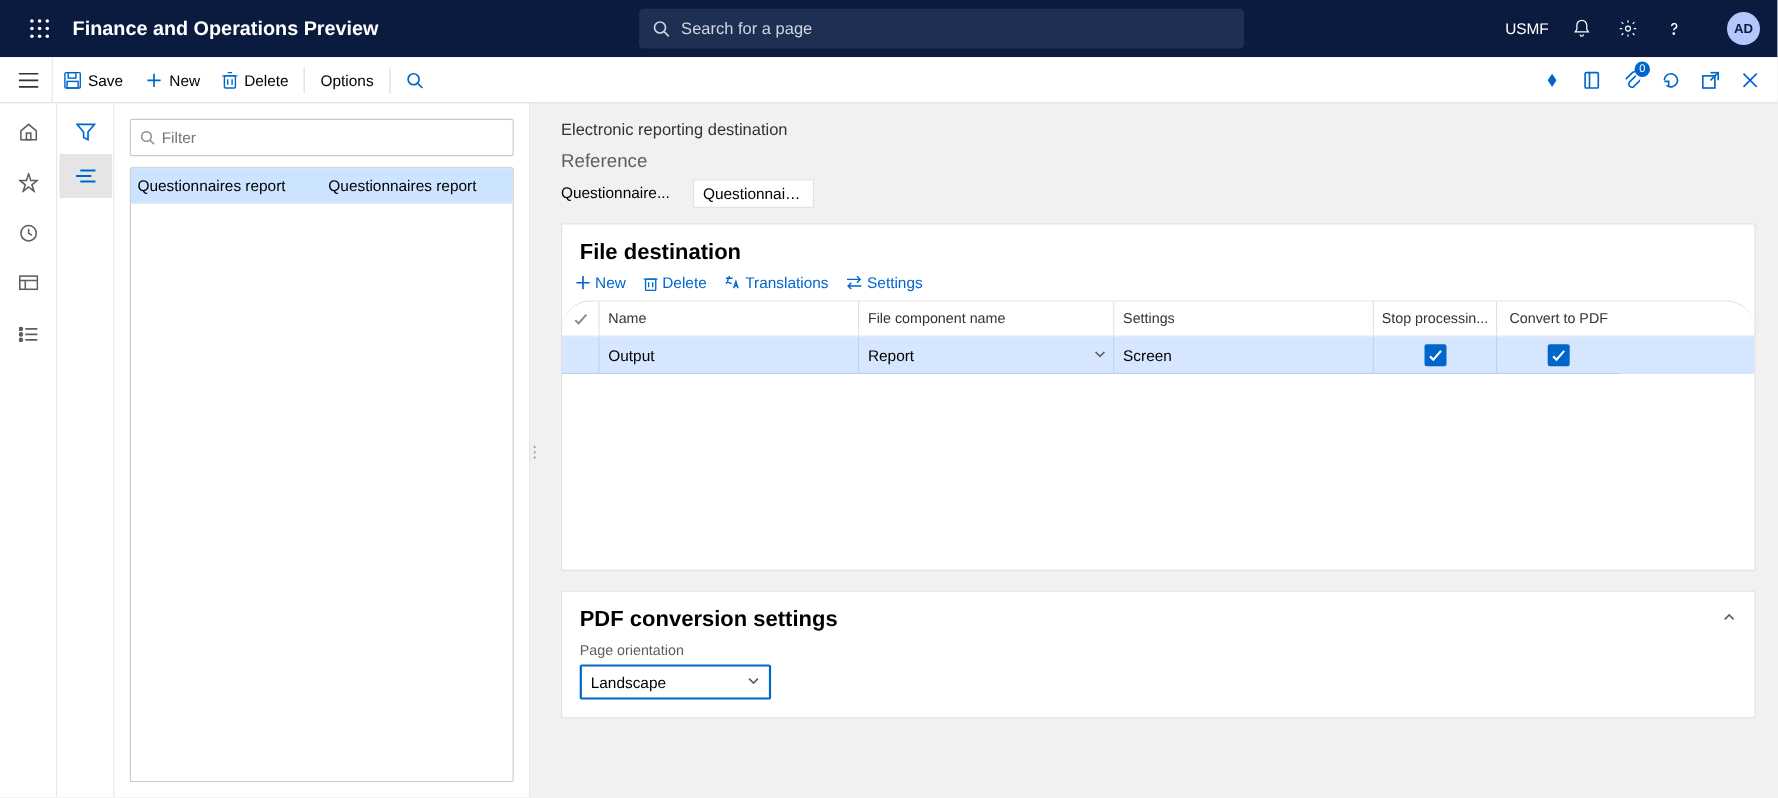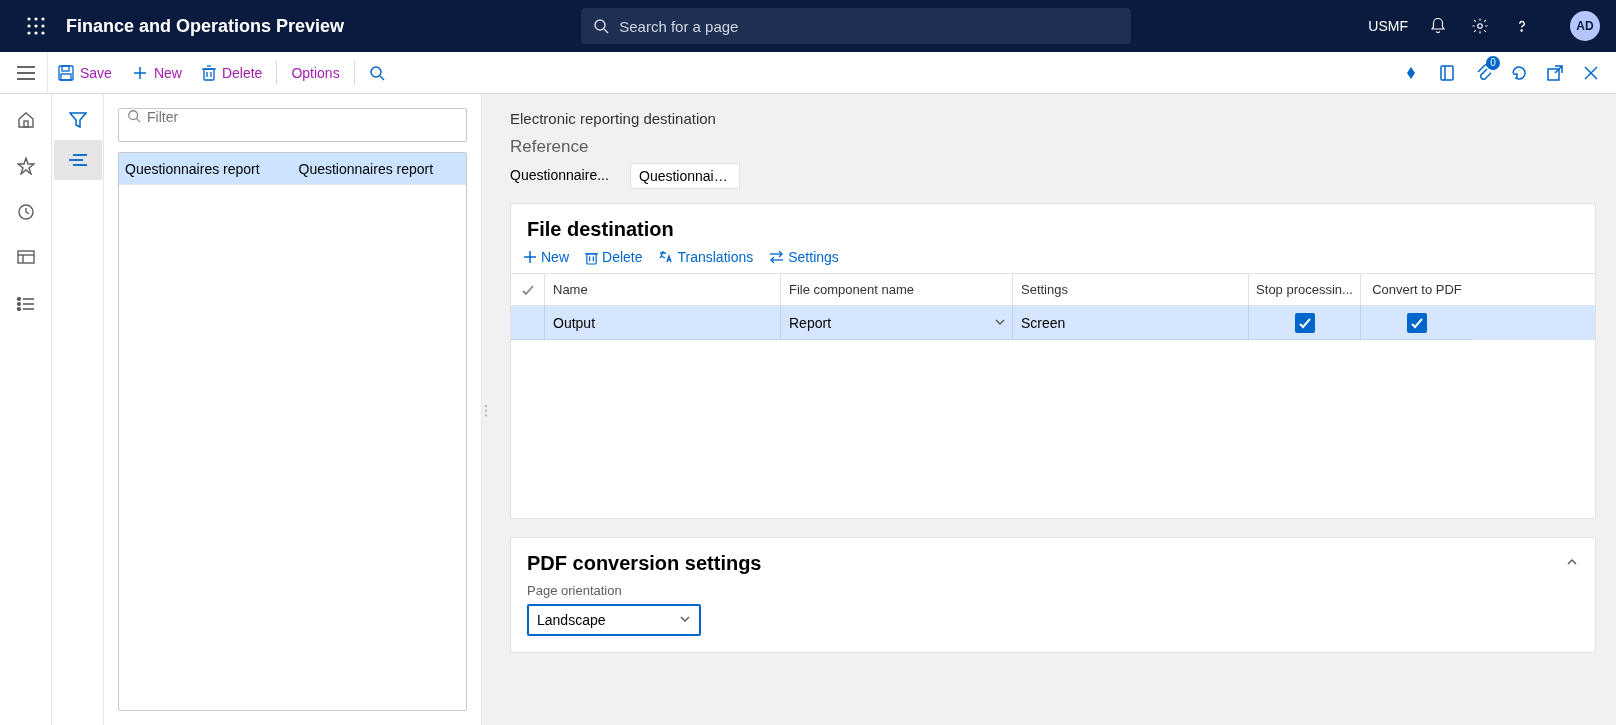--- a/index.html
+++ b/index.html
@@ -13,38 +13,38 @@
 .topnav .search svg { margin-right: 10px; }
 .topnav .right { display: flex; align-items: center; gap: 18px; margin-right: 6px; }
 .topnav .right .company { font-size: 14px; }
 .topnav .right .iconbtn { width: 24px; height: 24px; display:flex; align-items:center; justify-content:center; cursor:pointer;}
 .topnav .avatar { width: 30px; height: 30px; border-radius: 50%; background: #b4c6fc; color: #0b1b3f; font-size: 12px; font-weight: 600; display: flex; align-items: center; justify-content: center; margin-left: 18px;}
 
 
 .actionbar { height: 42px; background: #fff; border-bottom: 1px solid #d9d9d9; display: flex; align-items: center; padding-left: 4px; }
 .actionbar .left { display: flex; align-items: center; height: 100%; }
 .actionbar .hamburger { width: 44px; height: 100%; display:flex; align-items:center; justify-content:center; border-right: 1px solid #e5e5e5; cursor:pointer;}
-.actionbar .btn { display: flex; align-items: center; height: 100%; padding: 0 10px; font-size: 14px; color: #a21caf; cursor:pointer; }
+.actionbar .btn { display: flex; align-items: center; height: 100%; padding: 0 10px; font-size: 14px; color: #000000; cursor:pointer; }
 .actionbar .btn svg { margin-right: 6px; }
 .actionbar .sep { width:1px; height:24px; background:#d9d9d9; margin: 0 4px;}
 .actionbar .right { margin-left: auto; display: flex; align-items: center; gap: 14px; padding-right: 14px; color:#0066cc;}
 .actionbar .right .iconbtn { width: 22px; height:22px; display:flex; align-items:center; justify-content:center; cursor:pointer; position:relative;}
 .actionbar .badge { position:absolute; top:-6px; right:-6px; background:#0066cc; color:#fff; border-radius:8px; font-size:10px; padding:0 4px; min-width:14px; height:14px; display:flex; align-items:center; justify-content:center;}
 
 
 .body { display: flex; height: calc(725px - 52px - 42px); }
 .rail { width: 52px; background:#fff; border-right:1px solid #e5e5e5; display:flex; flex-direction:column; align-items:center; padding-top: 6px; gap: 6px;}
 .rail .ritem { width: 48px; height: 40px; display:flex; align-items:center; justify-content:center; cursor:pointer; color:#605e5c; border-radius:2px;}
 
 .listpanel-outer { width: 52px; background:#fff; border-right:1px solid #e5e5e5; display:flex; flex-direction:column; align-items:center; padding-top:6px; gap:0;}
 .listpanel-outer .litem { width:48px; height:40px; display:flex; align-items:center; justify-content:center; cursor:pointer; color:#0066cc;}
 .listpanel-outer .litem.active { background:#e5e5e5;}
 
 .listpanel { width: 378px; background:#fff; border-right:1px solid #e5e5e5; position:relative; padding: 14px;}
-.listpanel .filter { display:flex; align-items:flex-start; height:34px; border:1px solid #c8c8c8; border-radius:2px; padding:0 8px; font-size:14px; color:#666;}
+.listpanel .filter { display:flex; align-items:center; height:34px; border:1px solid #c8c8c8; border-radius:2px; padding:0 8px; font-size:14px; color:#666;}
 .listpanel .filter svg { margin-right:6px;}
 .listpanel .filter input { border:none; outline:none; flex:1; font-size:14px;}
 .listpanel .listbox { margin-top:10px; border:1px solid #c8c8c8; border-radius:2px; height: calc(100% - 44px); }
 .listpanel .row { display:flex; height:32px; align-items:center; font-size:14px; background:#cce4ff; border-bottom:1px solid #e5e5e5; cursor:pointer;}
 .listpanel .row .cell { flex:1; padding:0 6px; overflow:hidden; text-overflow: ellipsis; white-space:nowrap;}
 .splitter { width:8px; background:transparent; position:relative; cursor:col-resize; display:flex; align-items:center; justify-content:center;}
 .splitter span { color:#999; font-size:14px; }
 
 
 .main { flex:1; padding: 16px 20px 0 20px; overflow-y:auto;}
@@ -53,21 +53,21 @@
 .main .refrow { display:flex; gap:10px; margin-bottom: 14px;}
 .main .refrow .refbox { background:#fff; border:1px solid #e1e1e1; padding:4px 8px; font-size:14px; width:110px; overflow:hidden; text-overflow:ellipsis; white-space:nowrap; cursor:default;}
 .main .refrow .refval { font-size:14px; padding:4px 0 4px 0; width:110px; overflow:hidden; text-overflow:ellipsis; white-space:nowrap;}
 
 .card { background:#fff; border:1px solid #e1e1e1; border-radius:2px; margin-bottom: 18px;}
 .card .cardtitle { font-size:20px; font-weight:600; padding: 14px 16px 8px 16px;}
 .card .cardtoolbar { display:flex; align-items:center; gap: 16px; padding: 0 16px 8px 12px; }
 .card .cardtoolbar .tbtn { display:flex; align-items:center; color:#0066cc; font-size:14px; cursor:pointer;}
 .card .cardtoolbar .tbtn svg { margin-right:4px;}
 
-.grid { border-top:1px solid #e1e1e1; }
+.grid { border-top:1px solid #e1e1e1;border-radius:26px; }
 .grid .ghead { display:flex; height:32px; border-bottom:1px solid #e1e1e1; font-size:13px; color:#333;}
 .grid .gcell { border-right:1px solid #e1e1e1; padding: 0 8px; display:flex; align-items:center; overflow:hidden; text-overflow:ellipsis; white-space:nowrap;}
 .grid .ghead .gcell { font-weight:400; }
 .grid .gbody { height: 212px; }
 .grid .grow { display:flex; height:34px; background:#d6e6ff; font-size:14px;}
 .grid .grow .gcell { border-right:1px solid #bcd3ef; border-bottom: 1px solid #bcd3ef;}
 .c0 { width:34px; justify-content:center;}
 .c1 { width:236px; }
 .c2 { width:232px; position:relative;}
 .c2 .dd { position:absolute; right:6px; color:#605e5c;}

